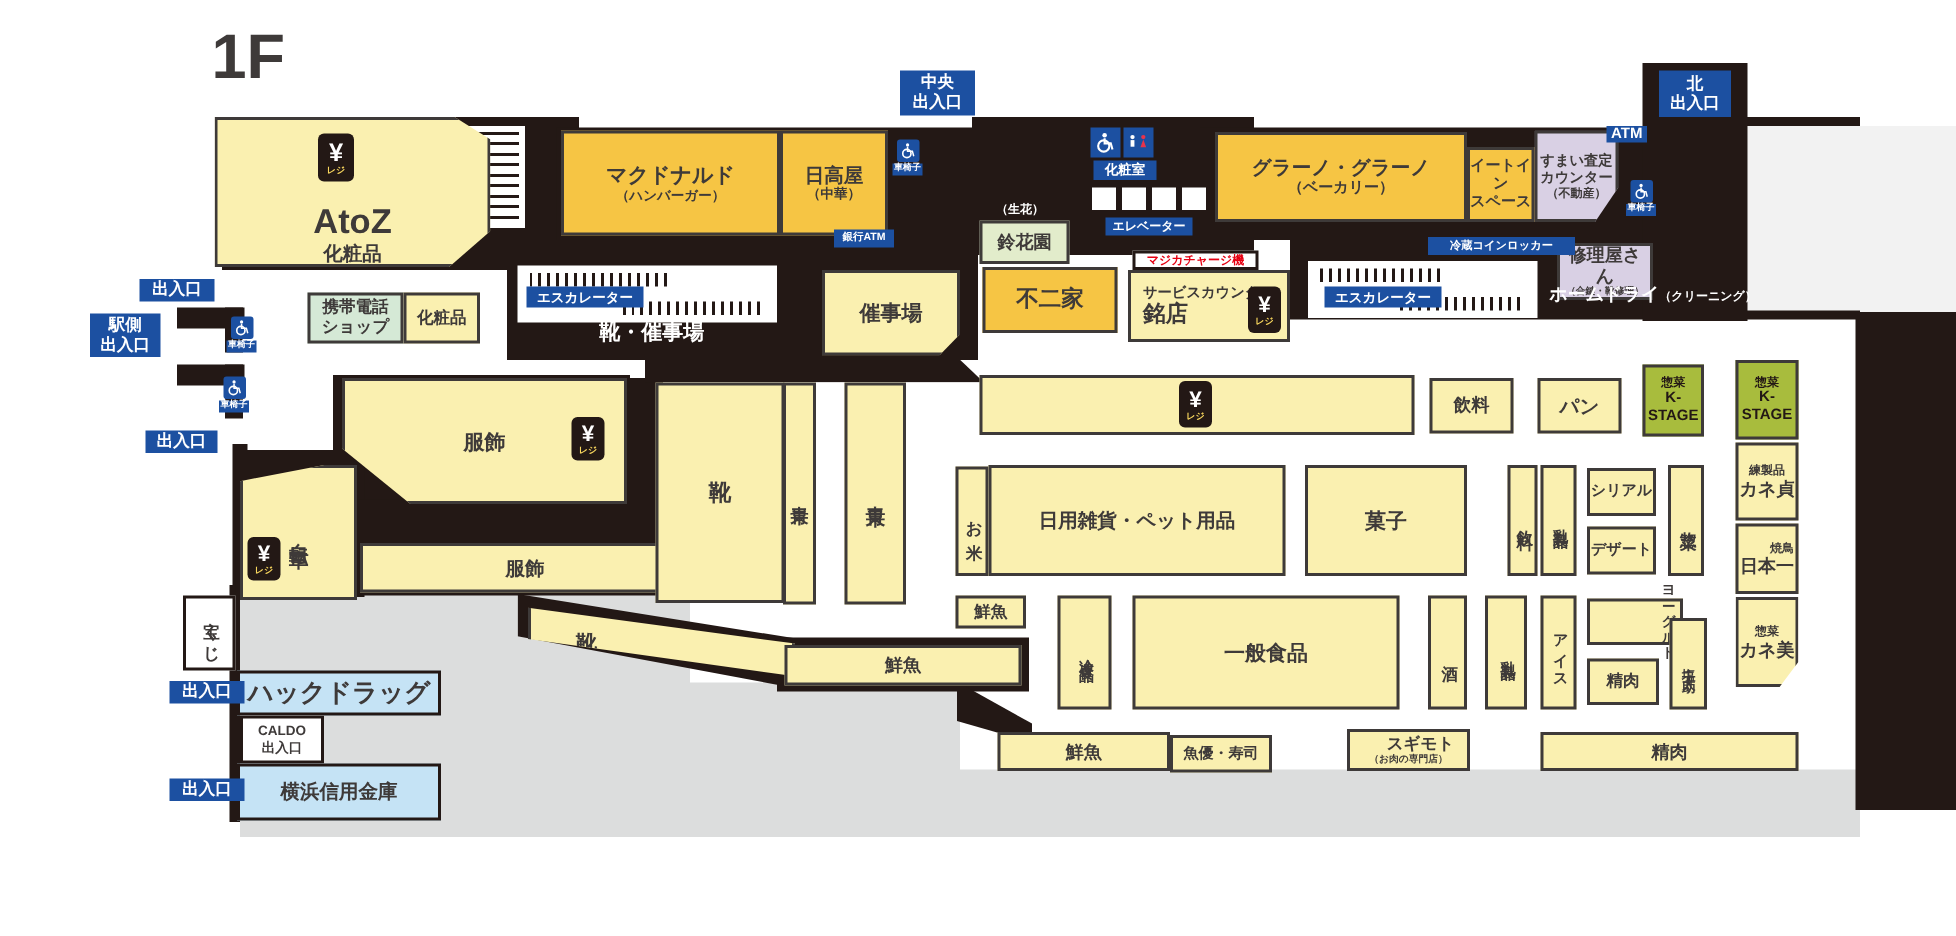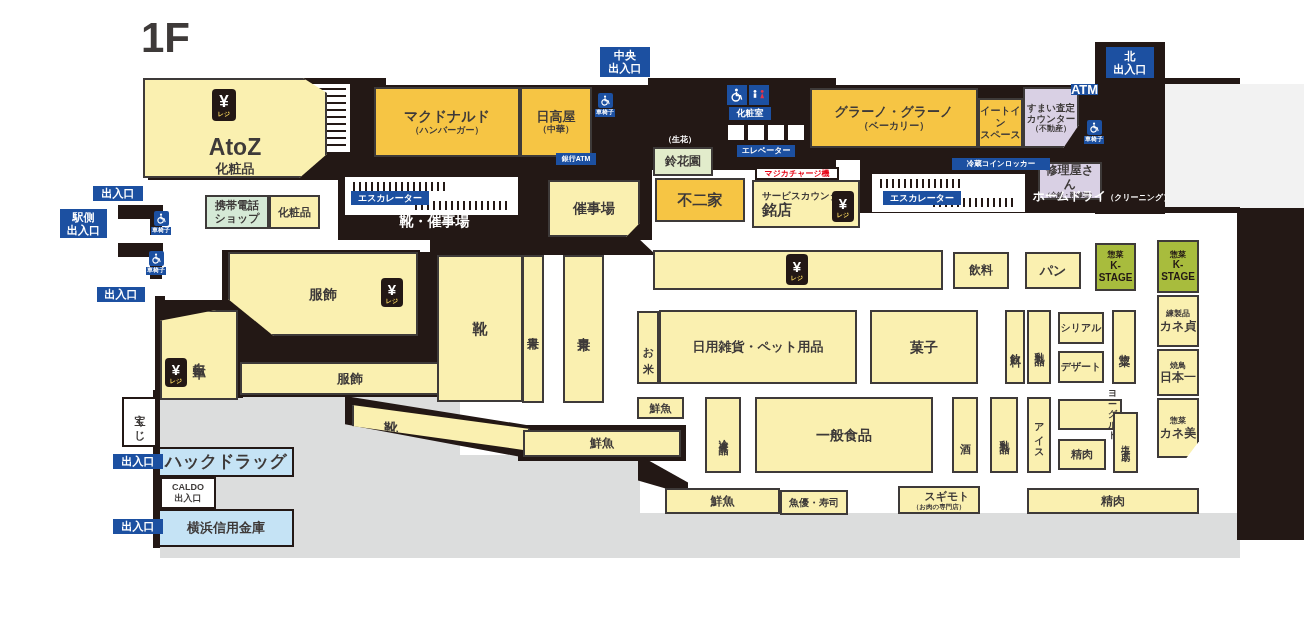--- a/index.html
+++ b/index.html
@@ -195,21 +195,21 @@
       <div class="area cream" style="left: 522px; top: 255px; width: 22px; height: 148px;"><span class="v" style="font-size: 12px;">青果</span></div>
       <div class="area cream" style="left: 563px; top: 255px; width: 41px; height: 148px;"><span class="v" style="font-size: 13px;">青果</span></div>
       <div class="area cream" style="left: 352px; top: 402px; width: 178px; height: 52px; clip-path: polygon(0px 6%, 100% 52%, 100% 94%, 0px 46%); align-items: flex-start; padding-left: 30px; text-align: left;"><span style="font-size: 14px;">靴</span></div>
       <div class="area cream" style="left: 523px; top: 430px; width: 158px; height: 27px;"><span style="font-size: 12px;">鮮魚</span></div>
       <div class="area cream" style="left: 653px; top: 250px; width: 290px; height: 40px;"></div>
       <div class="area cream" style="left: 953px; top: 252px; width: 56px; height: 37px;"><span style="font-size: 12px;">飲料</span></div>
       <div class="area cream" style="left: 1025px; top: 252px; width: 56px; height: 37px;"><span style="font-size: 13px;">パン</span></div>
       <div class="area green" style="left: 1095px; top: 243px; width: 41px; height: 48px;"><span style="font-size: 8px;">惣菜</span><span style="font-size: 10px;">K-STAGE</span></div>
       <div class="area green" style="left: 1157px; top: 240px; width: 42px; height: 53px;"><span style="font-size: 8px;">惣菜</span><span style="font-size: 10px;">K-STAGE</span></div>
       <div class="area cream" style="left: 1157px; top: 295px; width: 42px; height: 52px;"><span style="font-size: 8px;">練製品</span><span style="font-size: 12px;">カネ貞</span></div>
-      <div class="area cream" style="left: 1157px; top: 349px; width: 42px; height: 47px;"><span style="font-size: 8px;">焼鳥</span><span style="font-size: 12px;">日本一</span></div>
+      <div class="area cream" style="left: 1157px; top: 349px; width: 42px; height: 47px;"><span style="font-size: 8px; padding-left: 20px;">焼鳥</span><span style="font-size: 12px;">日本一</span></div>
       <div class="area cream" style="left: 1157px; top: 398px; width: 42px; height: 60px; clip-path: polygon(0px 0px, 100% 0px, 100% 72%, 70% 100%, 0px 100%);"><span style="font-size: 8px;">惣菜</span><span style="font-size: 12px;">カネ美</span></div>
       <div class="area cream" style="left: 637px; top: 311px; width: 22px; height: 73px;"><span class="v" style="font-size: 11px;">お米</span></div>
       <div class="area cream" style="left: 659px; top: 310px; width: 198px; height: 74px;"><span style="font-size: 13px;">日用雑貨・ペット用品</span></div>
       <div class="area cream" style="left: 870px; top: 310px; width: 108px; height: 74px;"><span style="font-size: 14px;">菓子</span></div>
       <div class="area cream" style="left: 1005px; top: 310px; width: 20px; height: 74px;"><span class="v" style="font-size: 11px;">飲料</span></div>
       <div class="area cream" style="left: 1027px; top: 310px; width: 24px; height: 74px;"><span class="v" style="font-size: 10px;">乳製品</span></div>
       <div class="area cream" style="left: 1058px; top: 312px; width: 46px; height: 32px;"><span style="font-size: 10px;">シリアル</span></div>
       <div class="area cream" style="left: 1058px; top: 351px; width: 46px; height: 32px;"><span style="font-size: 10px;">デザート</span></div>
       <div class="area cream" style="left: 1112px; top: 310px; width: 24px; height: 74px;"><span class="v" style="font-size: 11px;">惣菜</span></div>
       <div class="area cream" style="left: 637px; top: 397px; width: 47px; height: 22px;"><span style="font-size: 11px;">鮮魚</span></div>
@@ -238,21 +238,21 @@
       <div class="area blue" style="left: 113px; top: 519px; width: 50px; height: 15px;"><span style="font-size: 11px;">出入口</span></div>
       <div class="area blue" style="left: 600px; top: 47px; width: 50px; height: 30px;"><span style="font-size: 11px;">中央
 出入口</span></div>
       <div class="area blue" style="left: 1106px; top: 47px; width: 48px; height: 31px;"><span style="font-size: 11px;">北
 出入口</span></div>
       <div class="area blue" style="left: 729px; top: 107px; width: 42px; height: 13px;"><span style="font-size: 9px;">化粧室</span></div>
       <div class="area blue" style="left: 737px; top: 145px; width: 58px; height: 12px;"><span style="font-size: 8px;">エレベーター</span></div>
       <div class="area blue" style="left: 351px; top: 191px; width: 78px; height: 14px;"><span style="font-size: 9px;">エスカレーター</span></div>
       <div class="area blue" style="left: 883px; top: 191px; width: 78px; height: 14px;"><span style="font-size: 9px;">エスカレーター</span></div>
       <div class="area blue" style="left: 556px; top: 153px; width: 40px; height: 12px;"><span style="font-size: 7px;">銀行ATM</span></div>
-      <div class="area blue" style="left: 1071px; top: 84px; width: 27px; height: 11px;"><span style="font-size: 13px;">ATM</span></div>
+      <div class="area blue" style="left: 1071px; top: 84px; width: 27px; height: 11px;"><span style="font-size: 10px;">ATM</span></div>
       <div class="area blue" style="left: 952px; top: 158px; width: 98px; height: 12px;"><span style="font-size: 7.5px;">冷蔵コインロッカー</span></div>
       <div class="area blacktext" style="left: 372px; top: 212px; width: 125px; height: 18px;"><span style="font-size: 14px;">靴・催事場</span></div>
       <div class="area blacktext" style="left: 658px; top: 134px; width: 44px; height: 11px;"><span style="font-size: 8px;">（生花）</span></div>
       <div class="area blacktext" style="left: 1036px; top: 189px; width: 132px; height: 17px; flex-direction: row; align-items: baseline; white-space: nowrap;">
         <span style="font-size: 12px;">ホームドライ</span>
         <span style="font-size: 8px;">（クリーニング）</span>
       </div>
       <div class="area redlabel" style="left: 755px; top: 167px; width: 84px; height: 13px;">
         <span style="font-size: 8px;">マジカチャージ機</span>
       </div>

